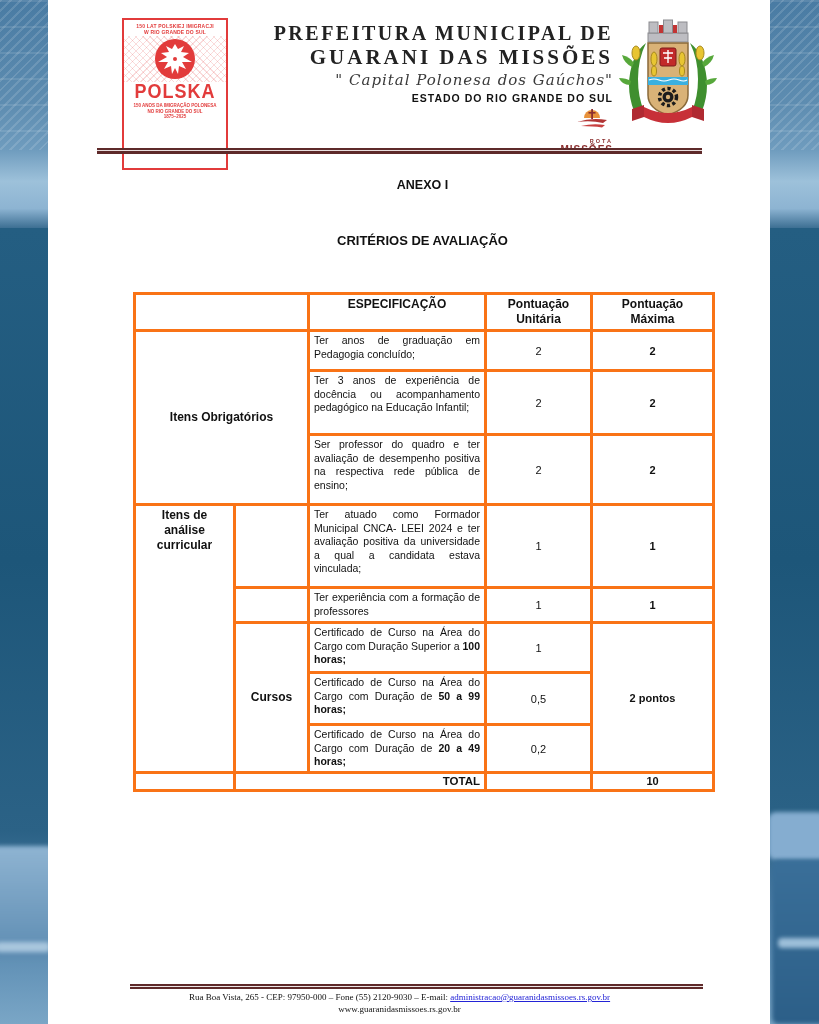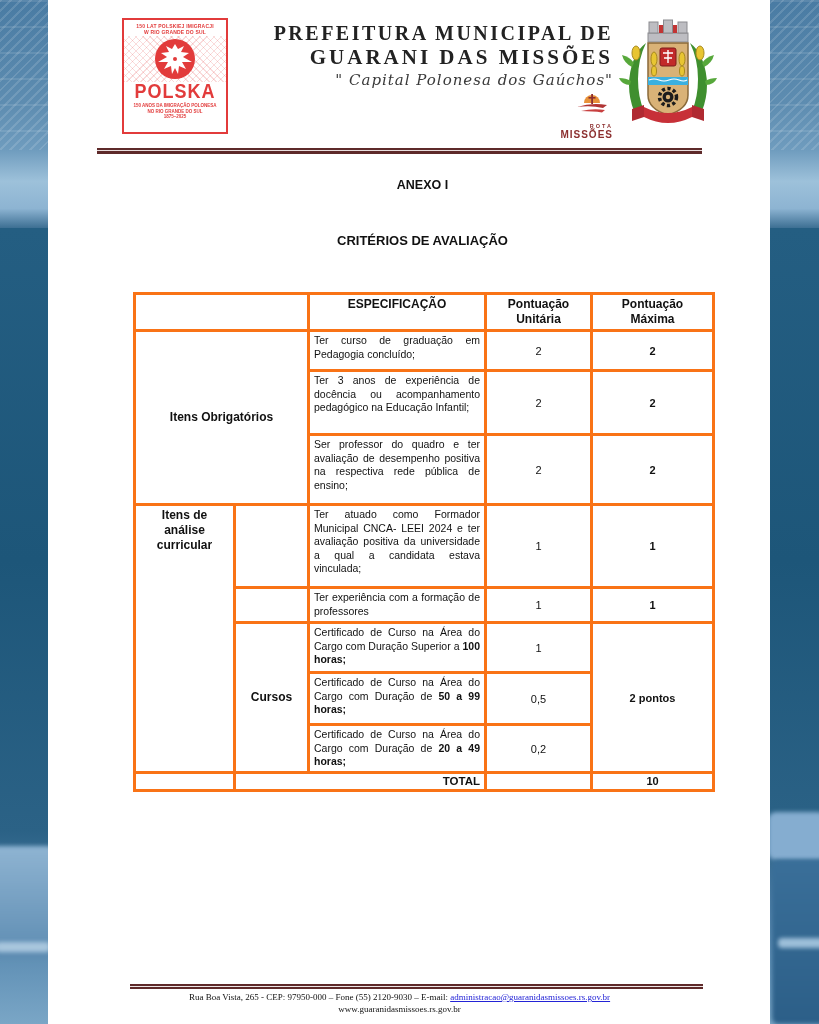--- a/index.html
+++ b/index.html
@@ -21,21 +21,21 @@
   .chair-l1{position:absolute;left:-10px;top:846px;width:66px;height:112px;border-radius:9px;
     background:linear-gradient(180deg,#8fb4d2,#5d8cb2);}
   .chair-l2{position:absolute;left:-4px;top:942px;width:54px;height:10px;border-radius:4px;background:#a8c6dd;}
   .chair-r1{position:absolute;left:768px;top:812px;width:58px;height:48px;border-radius:8px;background:#85add0;}
   .chair-r2{position:absolute;left:772px;top:860px;width:56px;height:164px;border-radius:6px;
     background:linear-gradient(180deg,#3a6f99,#2c5f88);}
   .chair-r3{position:absolute;left:778px;top:938px;width:50px;height:10px;border-radius:4px;background:#9dbfd9;}
   
   .page{position:absolute;left:48px;top:0;width:722px;height:1024px;background:#ffffff;}
   
-  .polska{position:absolute;left:74px;top:18px;width:106px;height:116px;
+  .polska{position:absolute;left:74px;top:18px;width:106px;height:152px;
     border:2px solid var(--red);box-sizing:border-box;color:var(--red);
     text-align:center;overflow:hidden;background:#fff;}
   .polska .tiny{font-size:5px;font-weight:bold;line-height:6px;letter-spacing:.2px;margin-top:3px;white-space:pre-line;}
   .polska .eagle-wrap{height:46px;margin-top:1px;
     background:repeating-linear-gradient(45deg,rgba(226,59,59,.18) 0 1px,transparent 1px 5px),
                repeating-linear-gradient(-45deg,rgba(226,59,59,.18) 0 1px,transparent 1px 5px);}
   .polska .word{font-size:18px;font-weight:bold;letter-spacing:1px;transform:scaleY(1.15);line-height:18px;}
   .polska .tiny2{font-size:4.5px;font-weight:bold;line-height:5.5px;margin-top:3px;white-space:pre-line;}
   .title-block{position:absolute;left:185px;top:22px;width:380px;text-align:right;color:#222;}
   .t1{font-family:"Liberation Serif",serif;font-weight:bold;font-size:20px;letter-spacing:2.5px;line-height:23px;}
@@ -103,20 +103,21 @@
     <div class="word">POLSKA</div>
     <div class="tiny2">150 ANOS DA IMIGRAÇÃO POLONESA
 NO RIO GRANDE DO SUL
 1875–2025</div>
   </div>
 
   <div class="title-block">
     <div class="t1">PREFEITURA MUNICIPAL DE</div>
     <div class="t2">GUARANI DAS MISSÕES</div>
     <div class="t3">" Capital Polonesa dos Gaúchos"</div>
+    <div class="t4">ESTADO DO RIO GRANDE DO SUL</div>
     <div class="rota">
       <svg width="42" height="26" viewBox="0 0 42 26">
         <path d="M13 10 a8 8 0 0 1 16 0 z" fill="#e8923a"></path>
         <rect x="20.2" y="1" width="1.8" height="10" fill="#8c2f2f"></rect>
         <rect x="17.5" y="4" width="7" height="1.6" fill="#8c2f2f"></rect>
         <path d="M6 14 q15 -5 30 -2 l-4 3 q-12 -3 -26 -1 z" fill="#b03434"></path>
         <path d="M10 18 q12 -3 24 -1 l-3 2.5 q-9 -1.5 -21 -1.5 z" fill="#c84040"></path>
       </svg>
       <div class="r1">ROTA</div>
       <div class="r2">MISSÕES</div>
@@ -182,21 +183,21 @@
         <tr style="height:36px">
       <td colspan="2"></td>
       <td class="th">ESPECIFICAÇÃO</td>
       <td class="th">Pontuação
 Unitária</td>
       <td class="th">Pontuação
 Máxima</td>
     </tr>
     <tr style="height:40px">
       <td colspan="2" rowspan="3" class="group">Itens Obrigatórios</td>
-      <td class="spec">Ter curso de graduação em Pedagogia concluído;</td>
+      <td class="spec">Ter anos de graduação em Pedagogia concluído;</td>
       <td class="num">2</td>
       <td class="num bold">2</td>
     </tr>
     <tr style="height:64px">
       <td class="spec">Ter 3 anos de experiência de docência ou acompanhamento pedagógico na Educação Infantil;</td>
       <td class="num">2</td>
       <td class="num bold">2</td>
     </tr>
     <tr style="height:70px">
       <td class="spec">Ser professor do quadro e ter avaliação de desempenho positiva na respectiva rede pública de ensino;</td>

